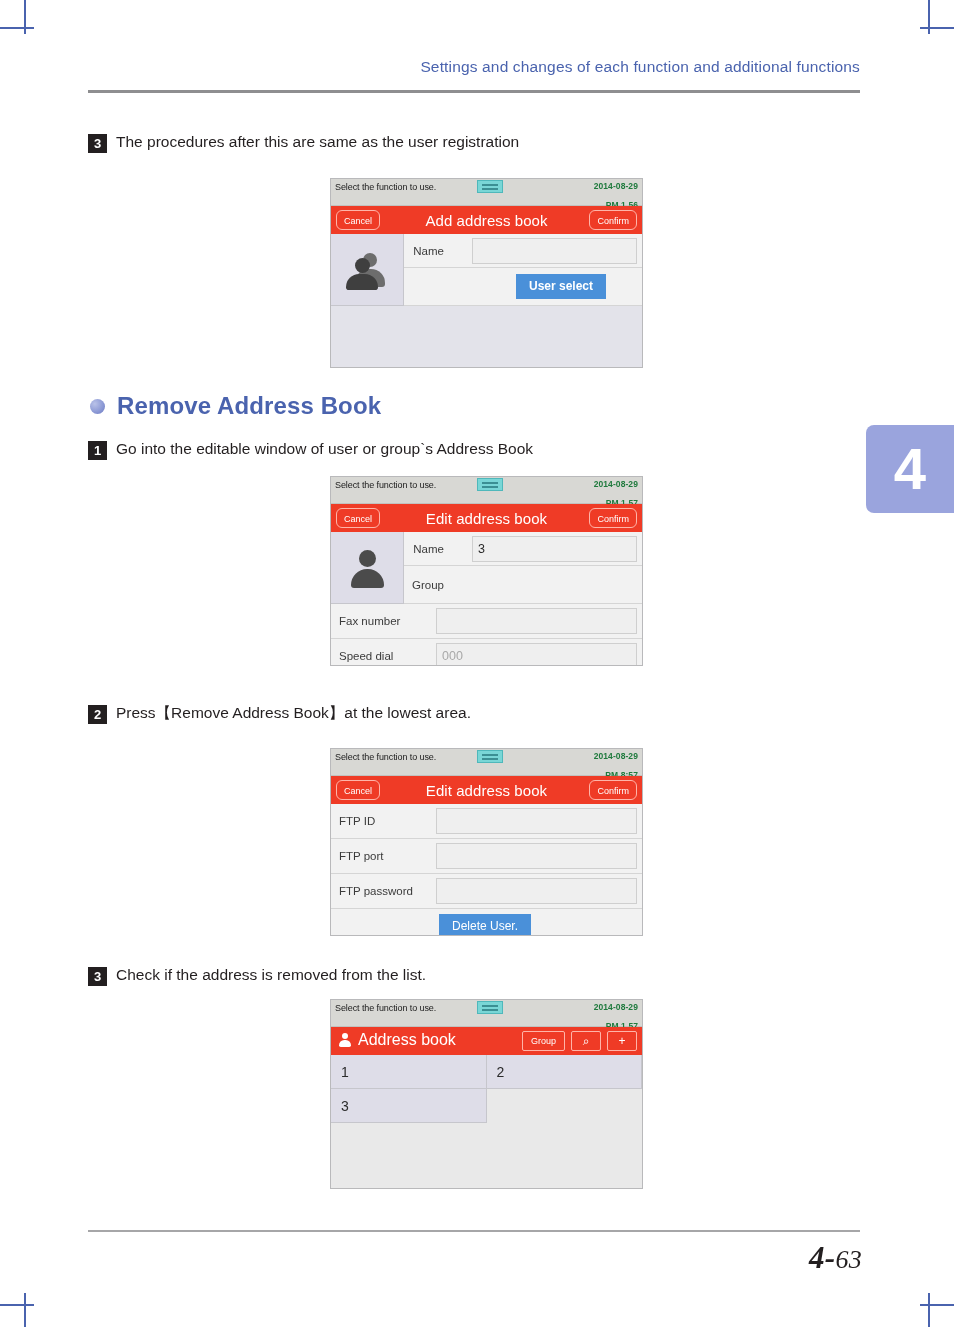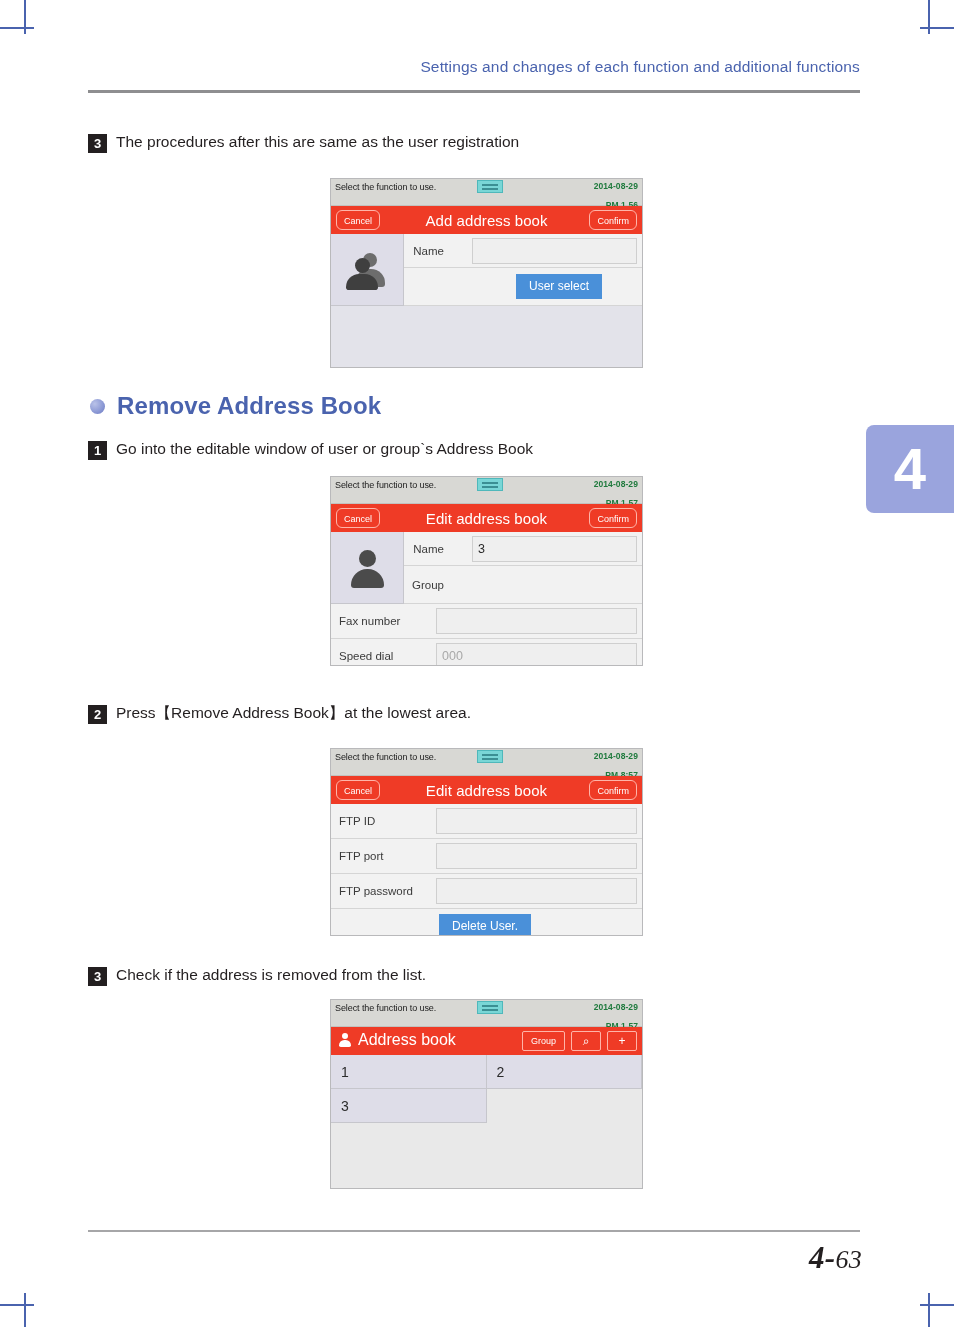--- a/index.html
+++ b/index.html
@@ -384,21 +384,21 @@
     line-height: 1.1;
   }
   .btn-row {
     height: 36px;
     background: #f2f2f2;
     border-bottom: 1px solid #d5d5d5;
     display: flex;
     align-items: center;
     box-sizing: border-box;
   }
-  .btn-row.center-left { padding-left: 112px; }
+  .btn-row.center-left { padding-left: 112px; font-weight: bold; }
   .btn-row.center-mid  { padding-left: 108px; }
 
   .filler { background: #e3e3ea; }
 
   
   .ab-list { display: flex; flex-wrap: wrap; }
   .ab-cell {
     width: 50%;
     height: 34px;
     box-sizing: border-box;

